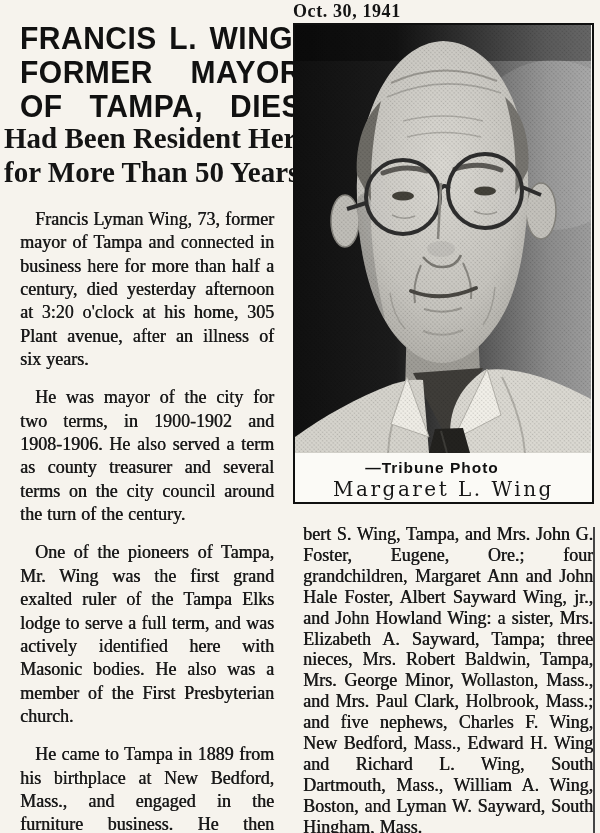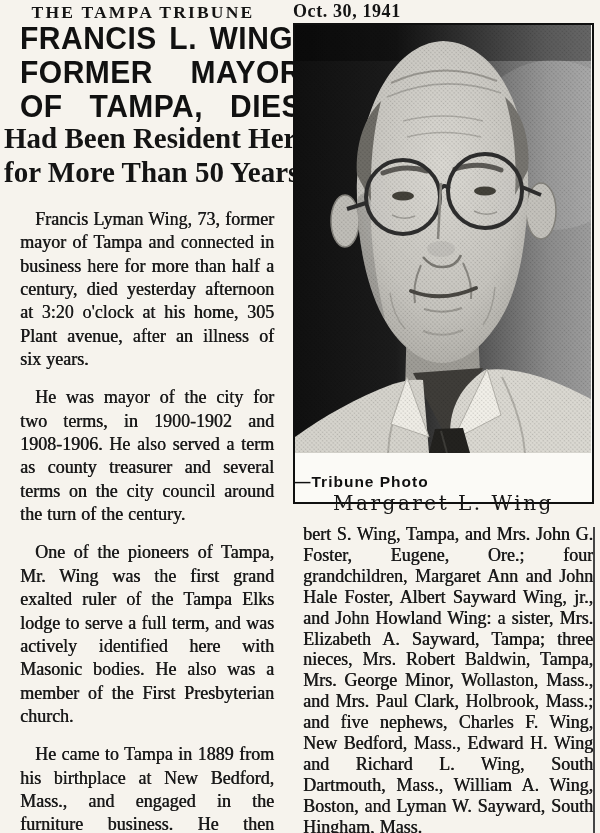--- a/index.html
+++ b/index.html
@@ -55,35 +55,34 @@
   .rule-right{
     position:absolute;left:593px;top:527px;width:2px;height:306px;background:#454545;
   }
   
   .photo-box{
     position:absolute;left:293px;top:23px;width:301px;height:481px;
     border:2.5px solid #0f0f0f;background:#fbfaf6;box-sizing:border-box;
   }
   .photo-svg{display:block;width:296px;height:428px;}
   .photo-credit{
-    text-align:left;padding-right:23px;margin-top:20px;
+    text-align:center;padding-right:23px;margin-top:6px;
     font-family:"Liberation Sans",sans-serif;font-weight:bold;
     font-size:15.5px;letter-spacing:1px;color:#101010;line-height:18px;
   }
   .photo-caption{
     text-align:center;font-family:"DejaVu Serif",serif;
     font-size:20px;letter-spacing:2.5px;color:#161616;line-height:25px;
   }
 </style>
 </head>
 <body>
 
 <div class="page">
 
-  <div class="masthead">THE TAMPA TRIBUNE</div>
   <div class="dateline">Oct. 30, 1941</div>
 
   <div class="headline">
     <div class="hl">FRANCIS L. WING,</div>
     <div class="hl">FORMER MAYOR</div>
     <div class="hl">OF TAMPA, DIES</div>
   </div>
 
   <div class="subhead">
     <div class="shl">Had Been Resident Here</div>

